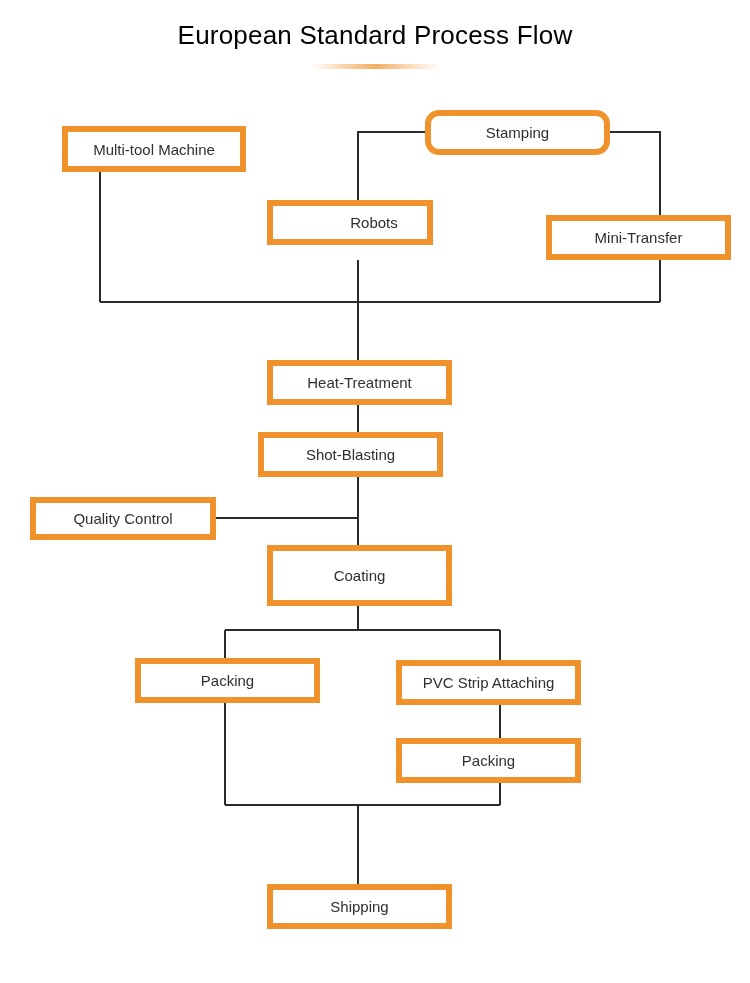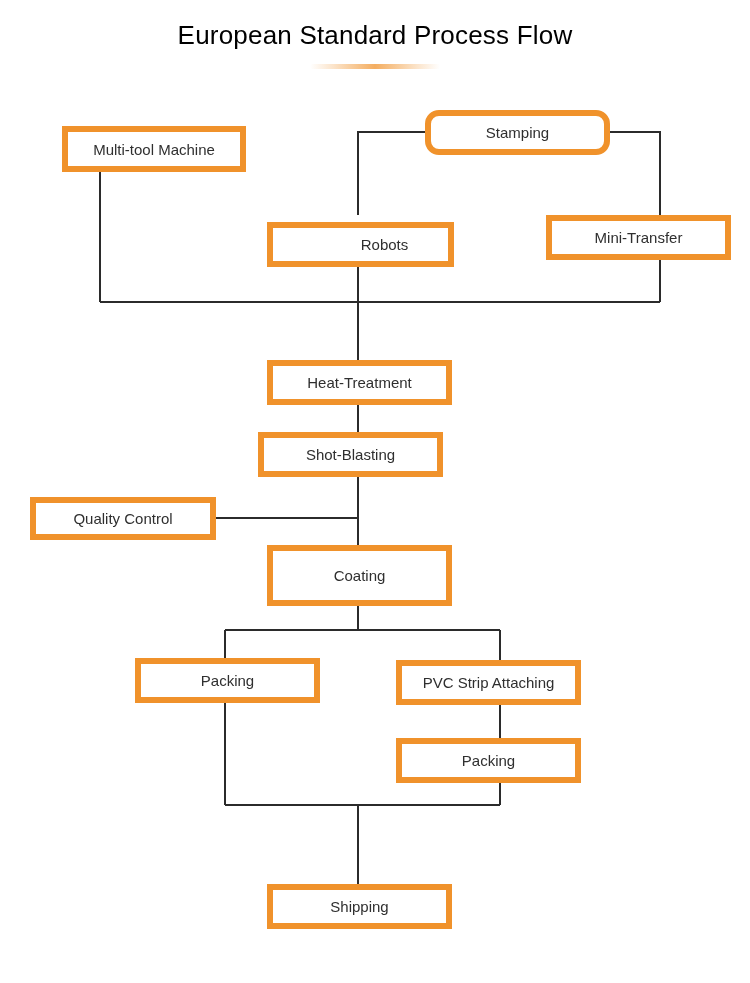--- a/index.html
+++ b/index.html
@@ -113,21 +113,21 @@
   </svg>
 
   <div class="node" style="left:16px;  top:126px; width:184px; height:46px;margin-left:46px;">
     <span>Multi-tool Machine</span>
   </div>
 
   <div class="node" style="left:425px; top:110px; width:185px; height:45px;border-radius:14px;">
     <span>Stamping</span>
   </div>
 
-  <div class="node" style="left:267px; top:222px; width:187px; height:45px;padding-left:48px;">
+  <div class="node" style="left:267px; top:200px; width:166px; height:45px;padding-left:48px;">
     <span>Robots</span>
   </div>
 
   <div class="node" style="left:546px; top:215px; width:185px; height:45px;text-align:center;">
     <span>Mini-Transfer</span>
   </div>
 
   <div class="node" style="left:267px; top:360px; width:185px; height:45px;">
     <span>Heat-Treatment</span>
   </div>

